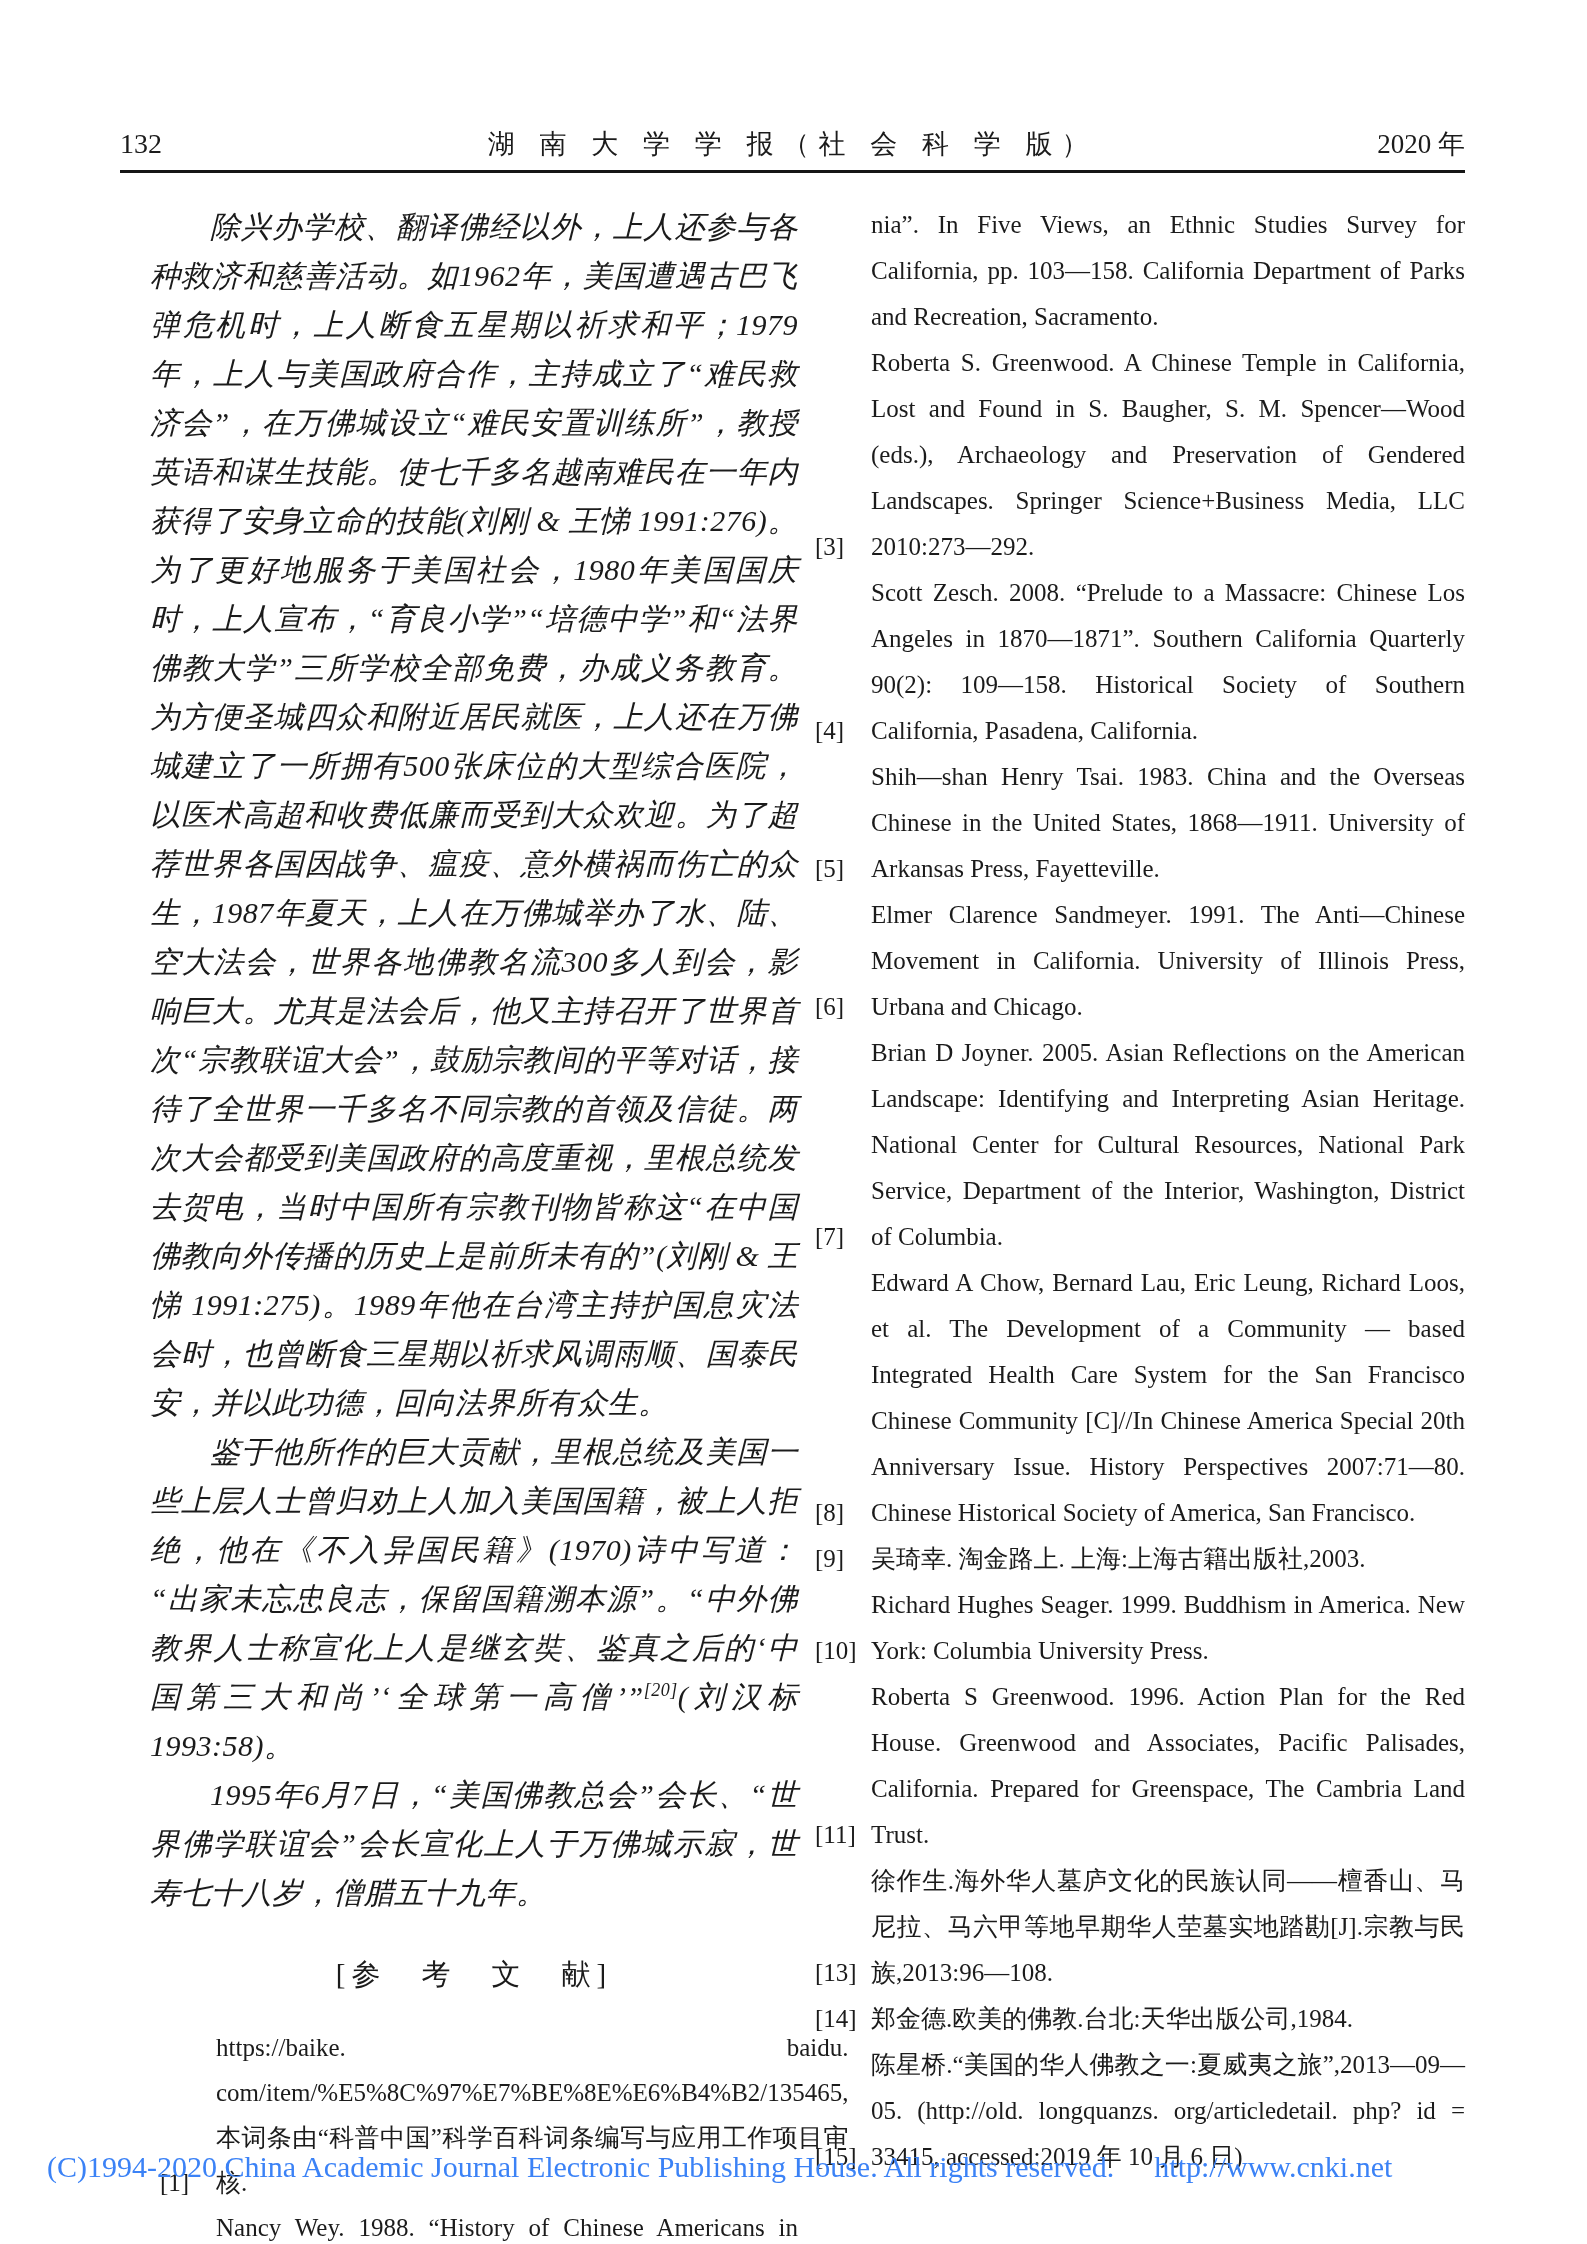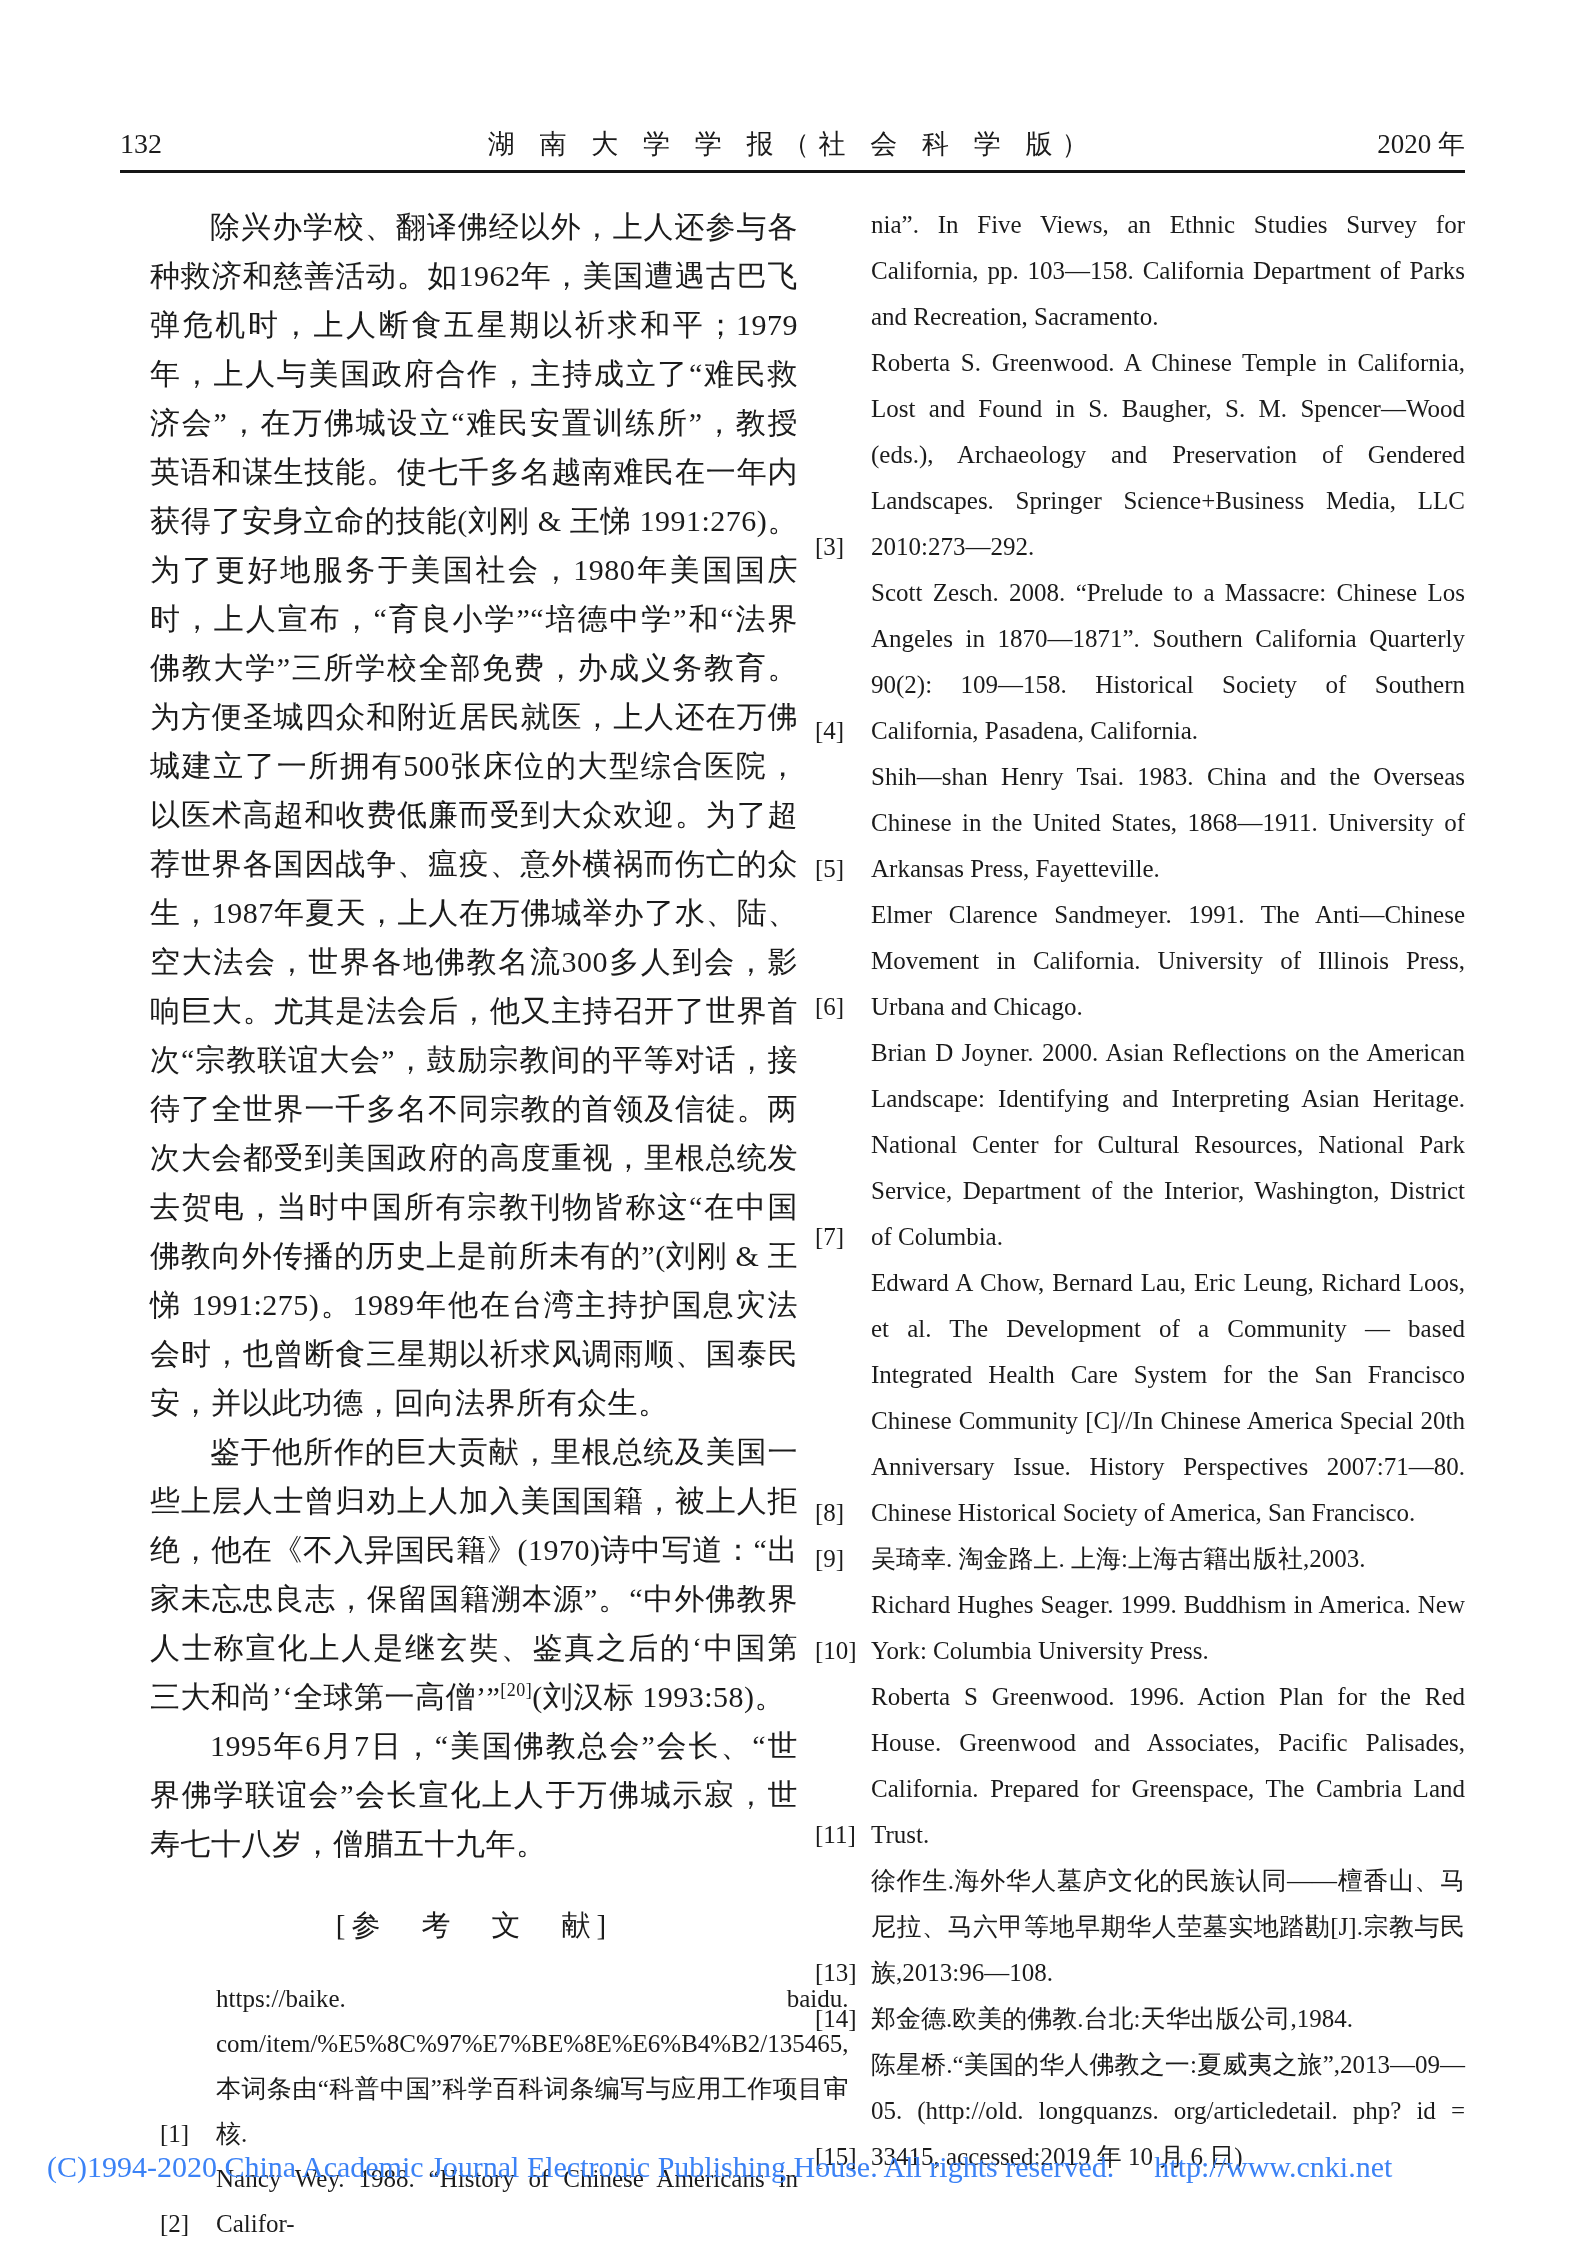--- a/index.html
+++ b/index.html
@@ -23,20 +23,21 @@
   .header .year{flex:0 0 160px;text-align:right;font-size:27px;}
   
   .col{position:absolute;top:202px;}
   .col-left{left:150px;width:648px;}
   .col-right{left:815px;width:650px;}
   .body-par{
     margin:0;
     font-size:30px;line-height:49px;
     text-align:justify;text-indent:2em;
     letter-spacing:0.5px;
+    font-style:italic;
   }
   sup.fnref{font-size:18px;line-height:0;vertical-align:super;}
   
   .ref-heading{
     margin:38px 0 30px 0;
     text-align:center;
     font-size:29px;letter-spacing:6px;
   }
   .refs{font-size:25px;line-height:46px;}
   .refs-left{padding-left:10px;font-size:25px;line-height:45px;}
@@ -106,21 +107,21 @@
           <span class="ref-text">Shih—shan Henry Tsai. 1983. China and the Overseas Chinese in the United States, 1868—1911. University of Arkansas Press, Fayetteville.</span>
         </div>
 
         <div class="ref">
           <span class="ref-num">[6]</span>
           <span class="ref-text">Elmer Clarence Sandmeyer. 1991. The Anti—Chinese Movement in California. University of Illinois Press, Urbana and Chicago.</span>
         </div>
 
         <div class="ref">
           <span class="ref-num">[7]</span>
-          <span class="ref-text">Brian D Joyner. 2000. Asian Reflections on the American Landscape: Identifying and Interpreting Asian Heritage. National Center for Cultural Resources, National Park Service, Department of the Interior, Washington, District of Columbia.</span>
+          <span class="ref-text">Brian D Joyner. 2005. Asian Reflections on the American Landscape: Identifying and Interpreting Asian Heritage. National Center for Cultural Resources, National Park Service, Department of the Interior, Washington, District of Columbia.</span>
         </div>
 
         <div class="ref">
           <span class="ref-num">[8]</span>
           <span class="ref-text">Edward A Chow, Bernard Lau, Eric Leung, Richard Loos, et al. The Development of a Community — based Integrated Health Care System for the San Francisco Chinese Community [C]//In Chinese America Special 20th Anniversary Issue. History Perspectives 2007:71—80. Chinese Historical Society of America, San Francisco.</span>
         </div>
 
         <div class="ref">
           <span class="ref-num">[9]</span>
           <span class="ref-text">吴琦幸. 淘金路上. 上海:上海古籍出版社,2003.</span>

